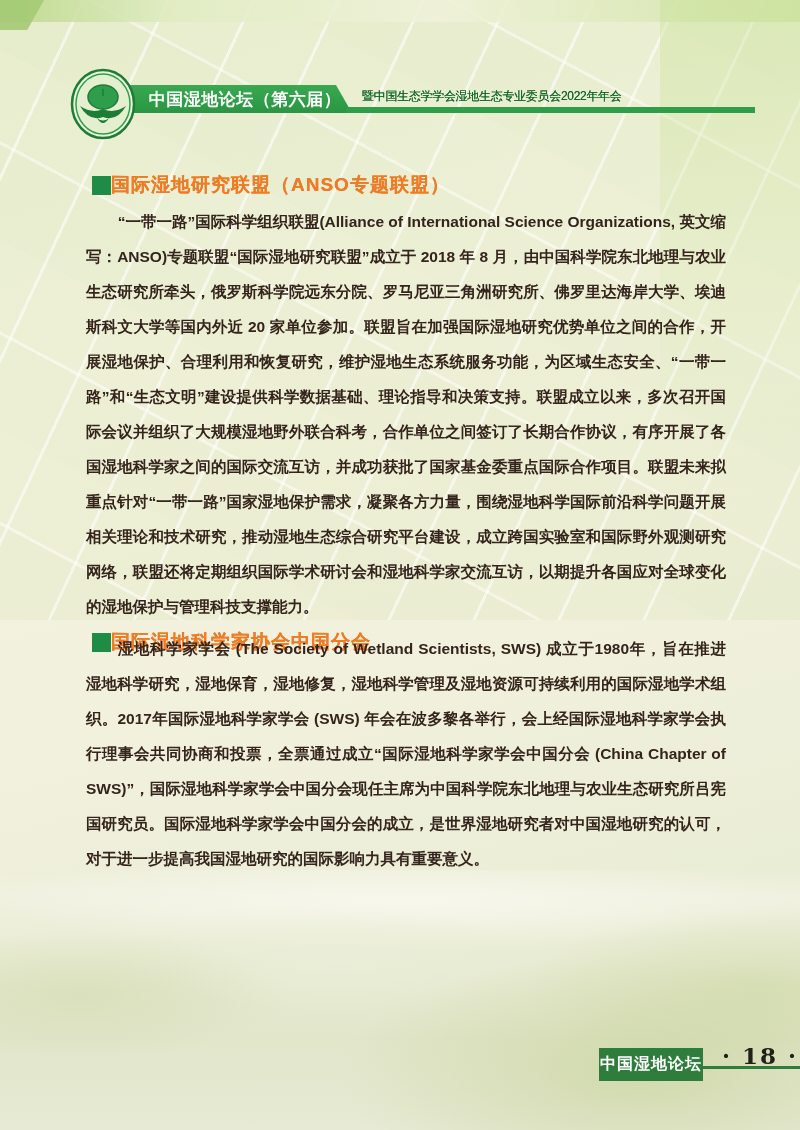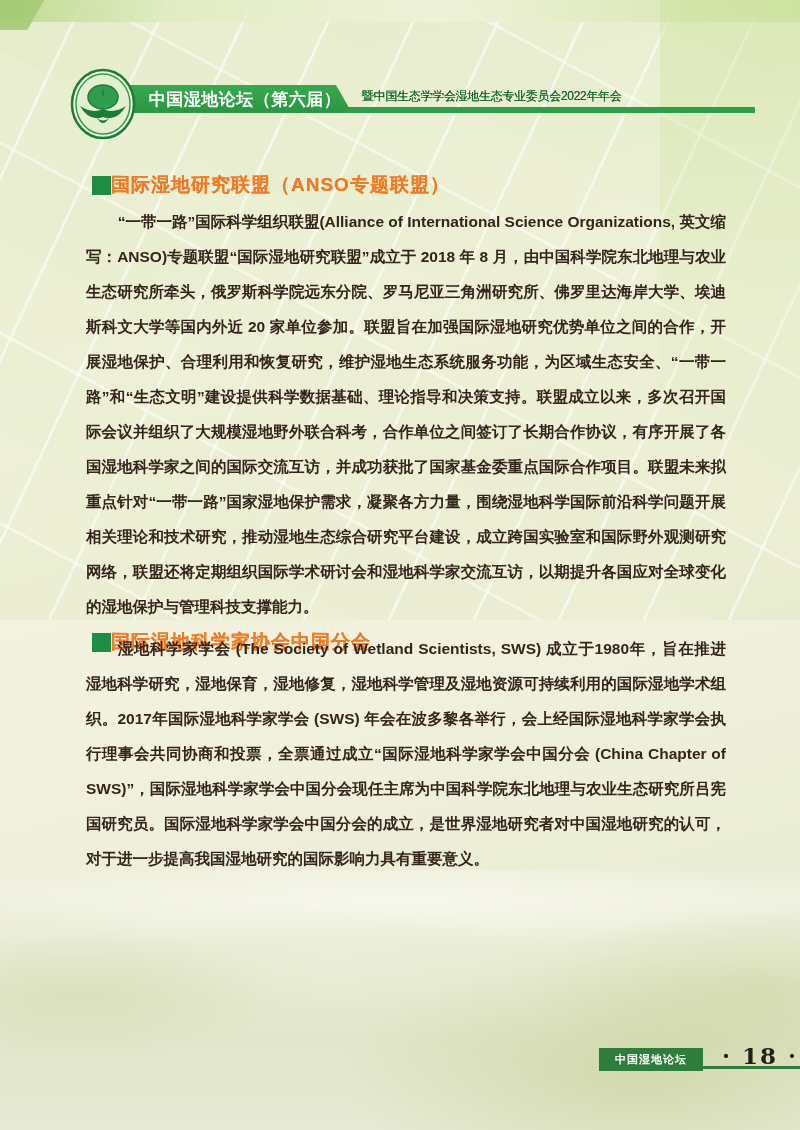--- a/index.html
+++ b/index.html
@@ -90,24 +90,24 @@
   .body-para {
     position: absolute; left: 86px; width: 640px;
     color: #34241c; font-size: 15.5px; font-weight: 600; line-height: 35px;
     text-align: justify; text-indent: 2.05em;
   }
   .para-1 { top: 204px; }
   .para-2 { top: 631px; }
 
   
   .footer-brand-badge {
-    position: absolute; left: 599px; top: 1048px; width: 104px; height: 23px;
+    position: absolute; left: 599px; top: 1048px; width: 104px; height: 33px;
     background: #2e7d3c; color: #ffffff;
     display: flex; align-items: center; justify-content: center;
-    font-size: 11px; font-weight: bold; letter-spacing: 1px; z-index: 3;
+    font-size: 16px; font-weight: bold; letter-spacing: 1px; z-index: 3;
   }
   .footer-rule {
     position: absolute; left: 703px; top: 1066px; width: 97px; height: 3px;
     background: #2e7d3c; z-index: 3;
   }
   .footer-page-number {
     position: absolute; left: 706px; top: 1042px; z-index: 3;
     font-family: "DejaVu Serif", serif; font-weight: bold; font-size: 23px;
     color: #21211a; letter-spacing: 2px; white-space: nowrap; margin-left: 16px;
   }

